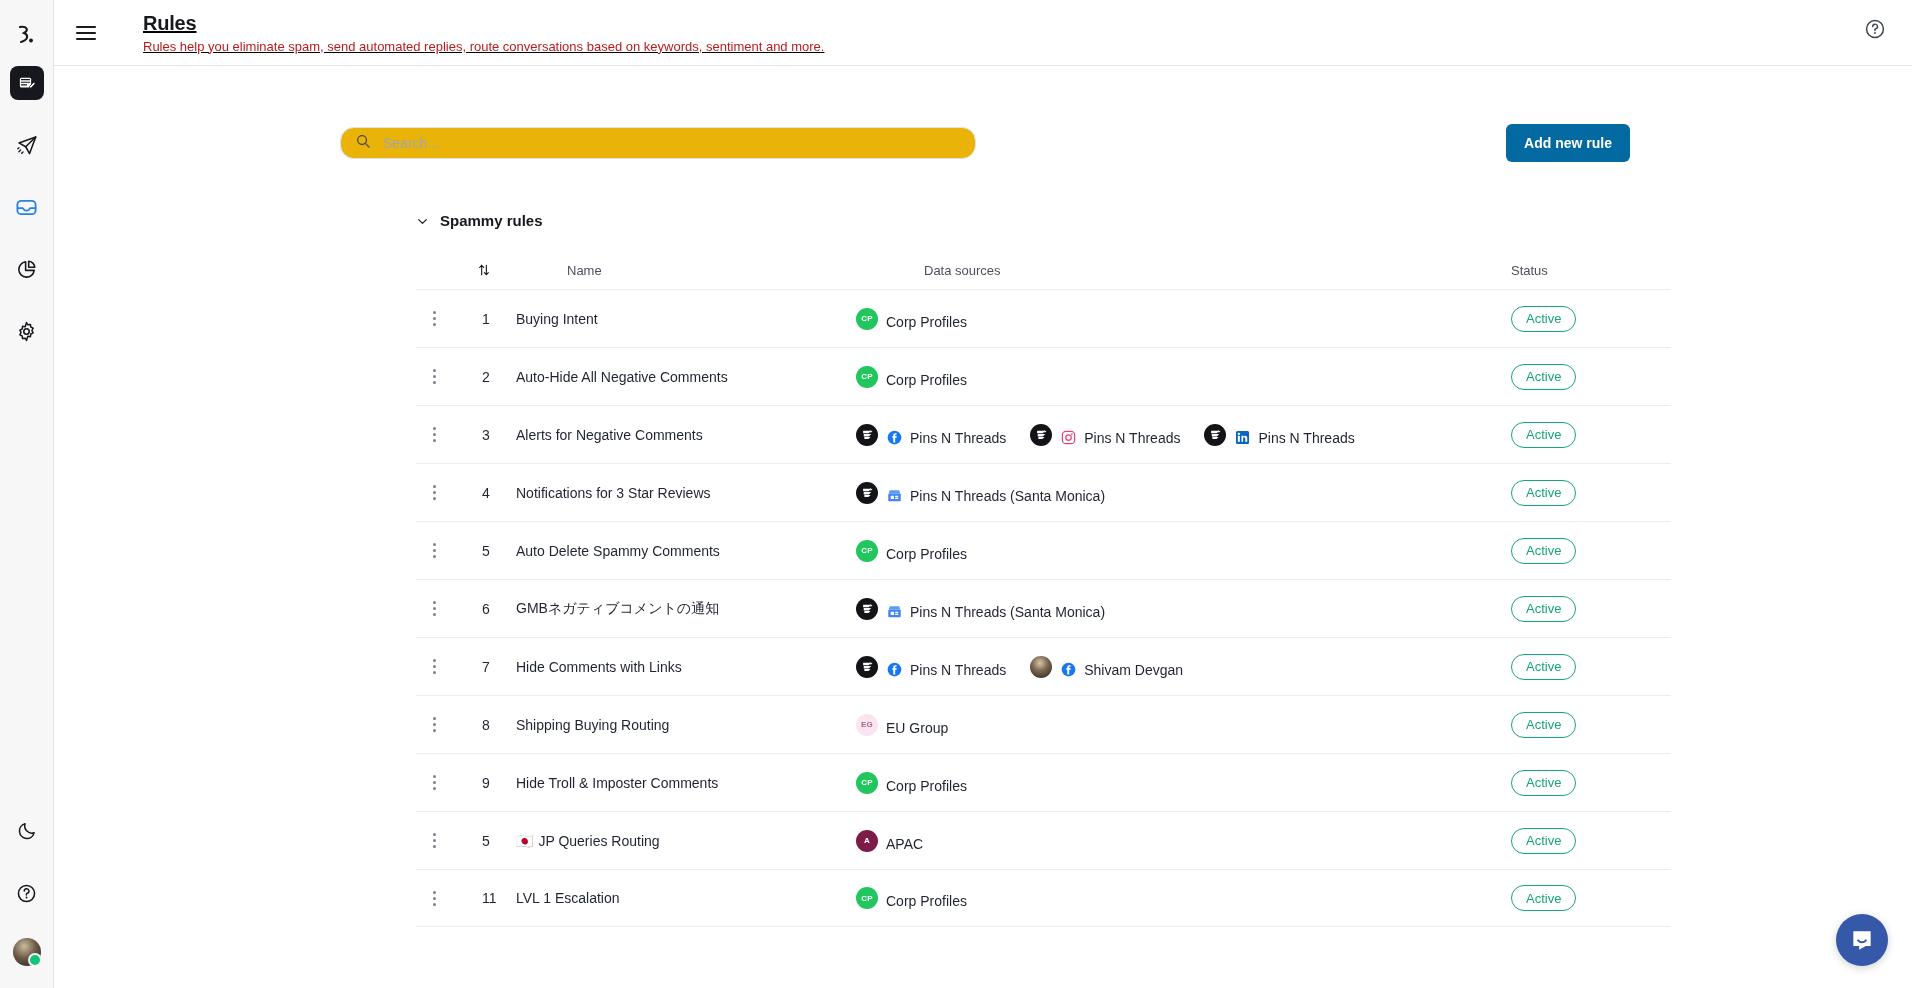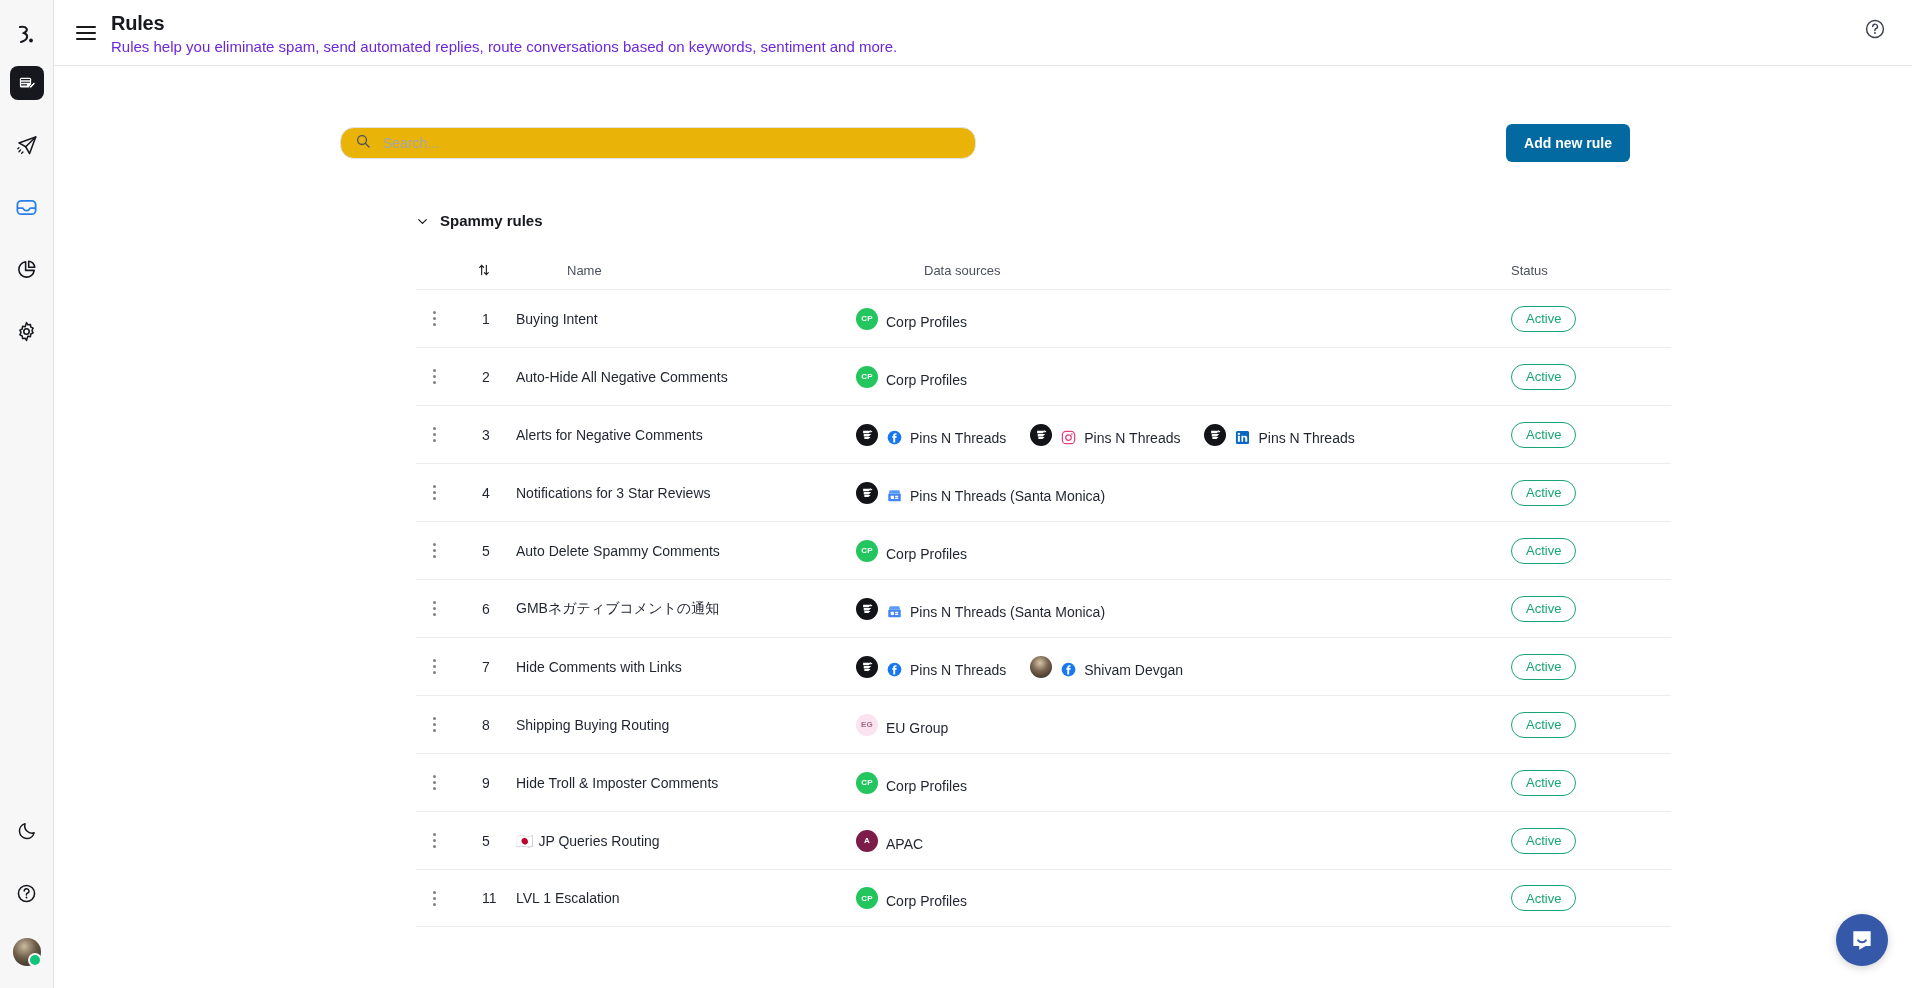--- a/index.html
+++ b/index.html
@@ -46,23 +46,23 @@
   .topbar {
     height: 66px; border-bottom: 1px solid #e6e6e9;
     display: flex; align-items: center; padding: 0 24px 0 22px;
     position: relative;
   }
   .hamburger { width: 22px; height: 22px; display:flex; flex-direction:column; justify-content:center; gap:4px; cursor:pointer; flex:0 0 22px;}
   .hamburger span { display:block; height:2px; background:#1a1a1a; border-radius:1px; }
   .hamburger span:nth-child(1){ width:20px; }
   .hamburger span:nth-child(2){ width:20px; }
   .hamburger span:nth-child(3){ width:20px; }
-  .title-wrap { margin-left: 13px; }
+  .title-wrap { margin-left: 45px; text-decoration: underline; }
   .page-title { font-size: 20px; font-weight: 600; color: #16181d; letter-spacing: -0.2px; line-height: 24px; }
-  .page-sub { font-size: 15px; color: #6d28d9; margin-top: 4px; line-height: 16px; }
+  .page-sub { font-size: 13px; color: #b91c1c; margin-top: 4px; line-height: 16px; }
   .help-top { position: absolute; right: 26px; top: 18px; cursor:pointer; }
 
   
   .content { padding: 0; }
   .toolbar {
     display: flex; align-items: center; justify-content: space-between;
     margin: 0 auto; padding: 0;
     width: 1290px; margin-left: 286px; margin-top: 58px;
   }
   .search-box {

